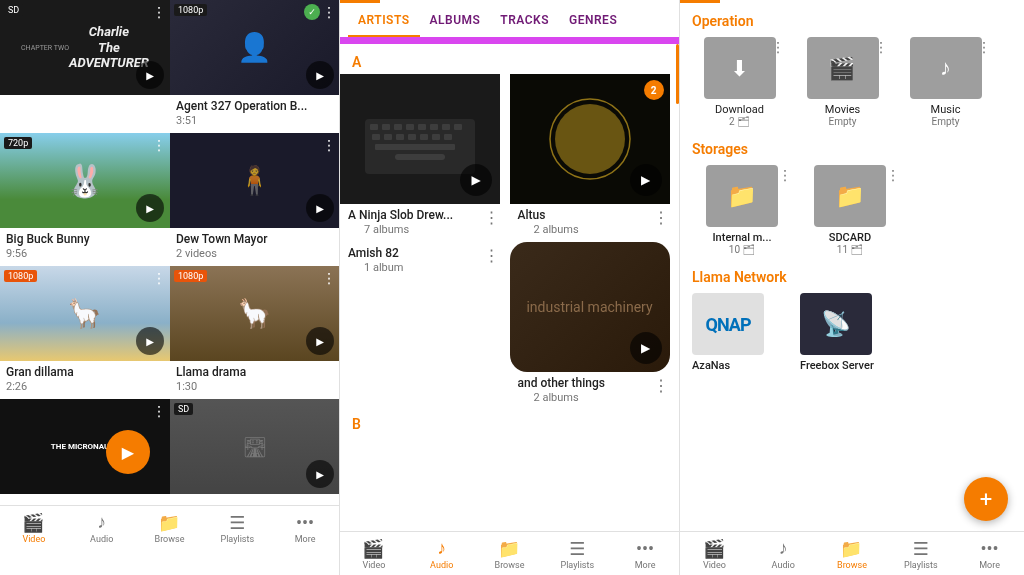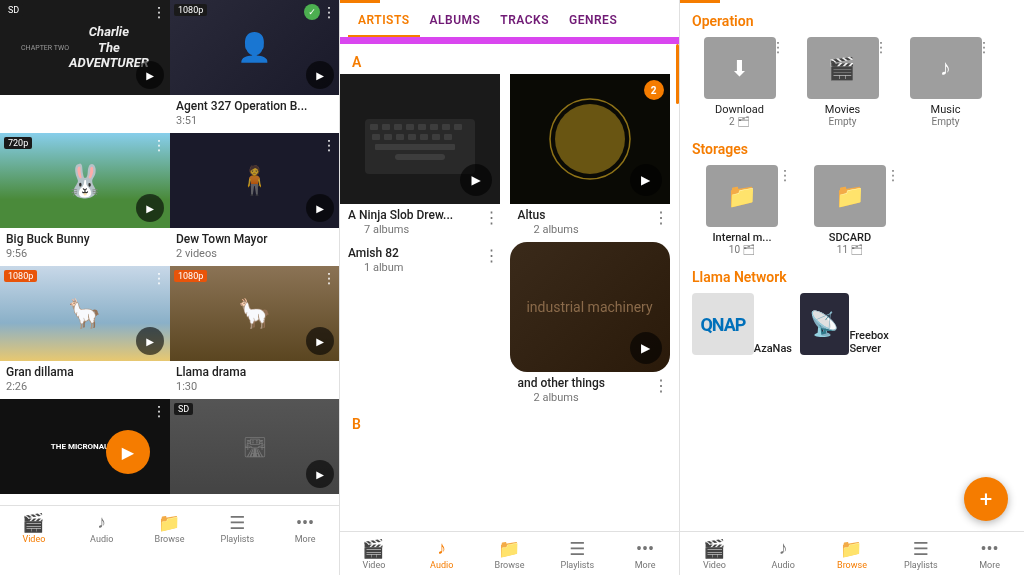--- a/index.html
+++ b/index.html
@@ -445,22 +445,22 @@
     .network-grid {
       display: flex;
       gap: 8px;
       margin-bottom: 14px;
       flex-wrap: wrap;
     }
 
     .network-item {
       width: 100px;
       display: flex;
-      flex-direction: row;
-      align-items: flex-end;
+      flex-direction: column;
+      align-items: flex-start;
       cursor: pointer;
     }
 
     .network-icon-box {
       width: 72px;
       height: 62px;
       background: #e0e0e0;
       border-radius: 4px;
       display: flex;
       align-items: center;

